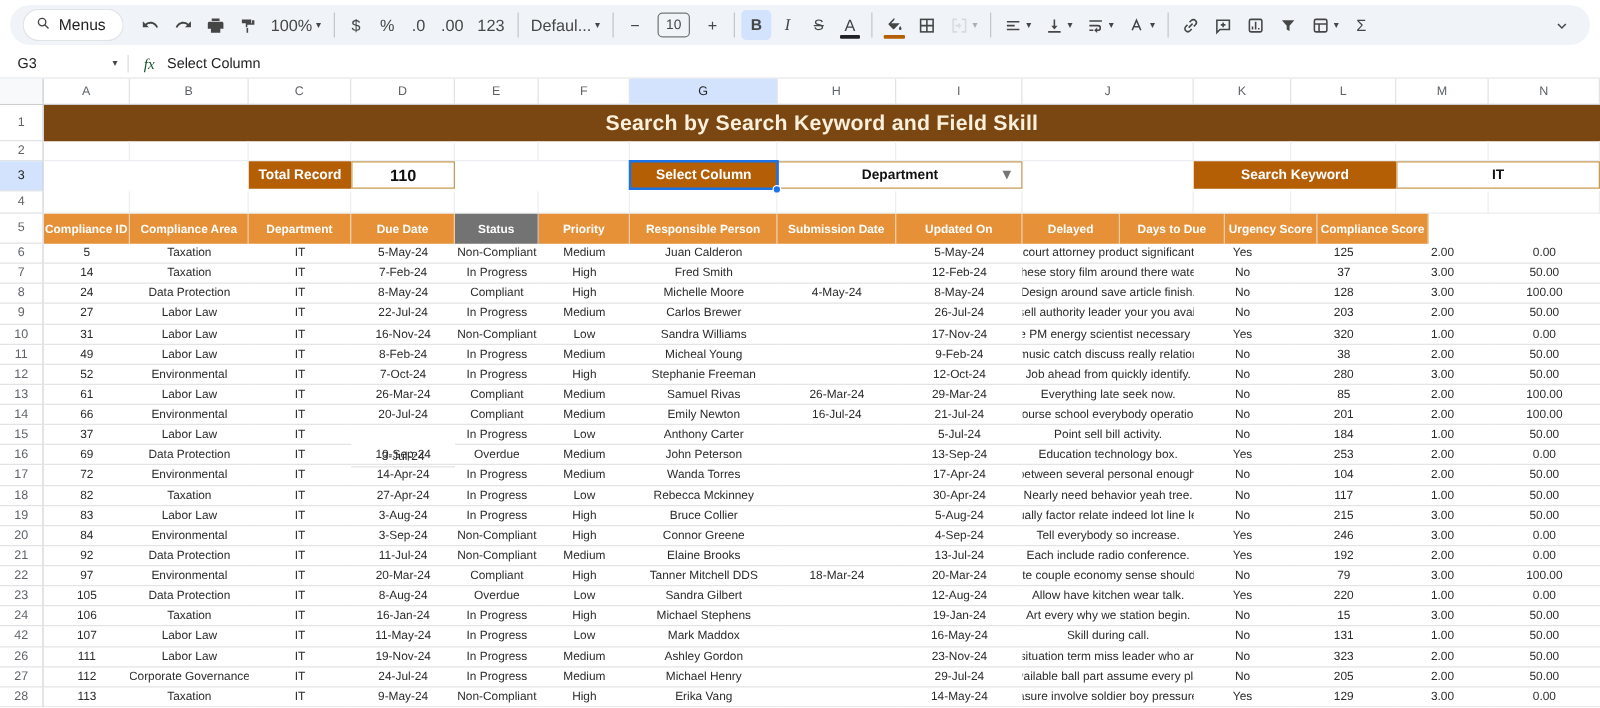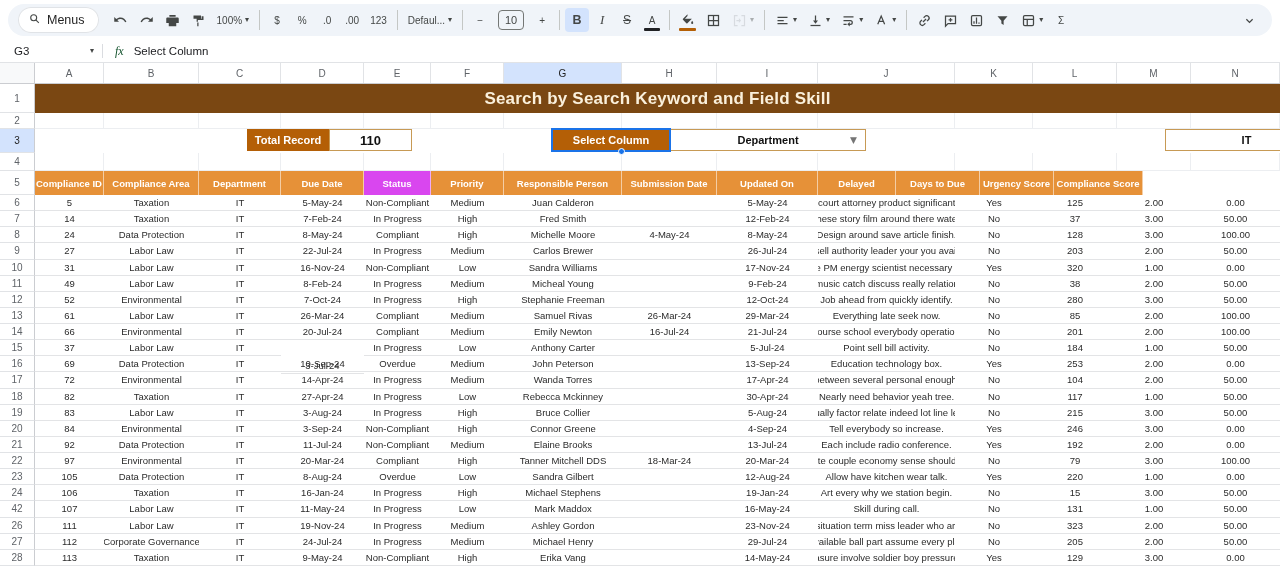--- a/index.html
+++ b/index.html
@@ -6,21 +6,21 @@
   *{box-sizing:border-box;}
   body{font-family:"Liberation Sans","DejaVu Sans",sans-serif;-webkit-font-smoothing:antialiased;}
   #app{position:relative;width:1280px;height:566px;overflow:hidden;background:#fff;}
 
   
   #toolbar-wrap{position:absolute;top:0;left:0;width:1280px;height:40px;background:#fff;}
   #toolbar{position:absolute;top:4px;left:8px;right:8px;height:32px;background:#f0f4f9;border-radius:18px;display:flex;align-items:center;padding:0 10px;gap:1px;}
   .tb-btn{height:24px;min-width:24px;padding:0 5px;border-radius:4px;display:flex;align-items:center;justify-content:center;gap:3px;font-size:11.5px;color:#444746;cursor:pointer;white-space:nowrap;}
   .tb-btn.active{background:#d3e3fd;}
   .tb-btn.disabled{opacity:.4;}
-  .tb-btn .lbl{font-size:10px;color:#444746;}
+  .tb-btn .lbl{font-size:13px;color:#444746;}
   .tb-btn .lbl.b{font-weight:bold;font-size:12.5px;}
   .tb-btn .lbl.i{font-style:italic;font-family:"Liberation Serif","DejaVu Serif",serif;font-size:13px;}
   .tb-btn .lbl.s{text-decoration:line-through;font-size:12px;}
   .tb-btn svg{display:block;}
   .caret{font-family:"DejaVu Sans",sans-serif;font-size:8px;color:#444746;line-height:1;}
   .tb-divider{width:1px;height:20px;background:#c4c7c5;margin:0 4px;flex:none;}
   .menus-pill{background:#fff;border-radius:16px;height:26px;display:flex;align-items:center;gap:6px;padding:0 14px 0 10px;font-size:12.5px;color:#1f1f1f;box-shadow:0 0 0 1px #e0e3e7 inset;cursor:pointer;margin-right:8px;}
   .underbar{position:relative;}
   .underbar .bar{position:absolute;left:4px;right:4px;bottom:1px;height:3px;border-radius:1px;}
   .sizebox{width:26px;height:20px;border:1px solid #747775;border-radius:4px;display:flex;align-items:center;justify-content:center;font-size:11px;color:#444746;}
@@ -41,21 +41,21 @@
   #row-headers{position:absolute;top:84px;left:0;width:35px;bottom:0;background:#fff;}
   .row-h{width:100%;border-bottom:1px solid #e1e3e6;border-right:1px solid #cbcdd1;display:flex;align-items:center;justify-content:center;font-size:10px;color:#5f6368;cursor:pointer;}
   .row-h.sel{background:#d3e3fd;color:#1f1f1f;}
 
   
   #content{position:absolute;top:84px;left:35px;width:1245px;bottom:0;background:#fff;overflow:hidden;}
   #banner{height:29px;display:flex;align-items:center;justify-content:center;font-size:17px;font-weight:bold;letter-spacing:.2px;}
   .grid-row{display:flex;}
   .grid-cell{flex:none;height:100%;border-right:1px solid #eceef1;border-bottom:1px solid #eceef1;}
   #row3{position:relative;}
-  .wgt{position:absolute;top:0;bottom:2px;display:flex;align-items:center;justify-content:center;font-size:11px;margin-left:48px;}
+  .wgt{position:absolute;top:0;bottom:2px;display:flex;align-items:center;justify-content:center;font-size:11px;}
   .wgt.label{color:#fff;font-weight:bold;}
   .wgt.value{background:#fff;font-weight:bold;color:#111;}
   .wgt.bordered{border:1px solid #c79a55;}
   #select-column-cell{outline:2px solid #1a73e8;outline-offset:-1px;z-index:2;}
   #fill-handle{position:absolute;width:7px;height:7px;border-radius:50%;background:#1a73e8;border:1px solid #fff;z-index:3;}
   .dd-caret{position:absolute;right:8px;font-family:"DejaVu Sans",sans-serif;font-size:9px;color:#757575;}
 
   #table-header{display:flex;}
   .th{flex:none;height:100%;display:flex;align-items:center;justify-content:center;color:#fff;font-weight:bold;font-size:9.5px;border-right:1px solid rgba(255,255,255,.55);overflow:hidden;white-space:nowrap;cursor:pointer;}
   .tr{display:flex;background:#fff;cursor:pointer;}
@@ -344,20 +344,21 @@
         <div class="grid-cell" style="width: 89px;"></div>
       </div>
     <div id="row3" style="height: 24px;">
       <div class="wgt label" id="total-record-label" style="left: 164px; width: 82px; background: rgb(180, 95, 6);">Total Record</div>
       <div class="wgt value bordered" id="total-record-value" style="font-size: 13px; left: 246px; width: 83px;">110</div>
       <div class="wgt label" id="select-column-cell" style="left: 469px; width: 118px; background: rgb(180, 95, 6);">Select Column</div>
       <div class="wgt value bordered" id="department-cell" style="left: 587px; width: 196px;">
         <span>Department</span>
         <span class="dd-caret">▼</span>
       </div>
+      <div class="wgt label" id="search-keyword-label" style="left: 920px; width: 162px; background: rgb(180, 95, 6);">Search Keyword</div>
       <div class="wgt value bordered" id="search-keyword-value" style="left: 1082px; width: 163px;">IT</div>
       <div id="fill-handle" style="left: 583px; top: 19px;"></div>
     </div>
     <div id="row4" class="grid-row" style="height: 18px;">
         <div class="grid-cell" style="width: 69px;"></div>
         <div class="grid-cell" style="width: 95px;"></div>
         <div class="grid-cell" style="width: 82px;"></div>
         <div class="grid-cell" style="width: 83px;"></div>
         <div class="grid-cell" style="width: 67px;"></div>
         <div class="grid-cell" style="width: 73px;"></div>
@@ -368,21 +369,21 @@
         <div class="grid-cell" style="width: 78px;"></div>
         <div class="grid-cell" style="width: 84px;"></div>
         <div class="grid-cell" style="width: 74px;"></div>
         <div class="grid-cell" style="width: 89px;"></div>
       </div>
     <div id="table-header" style="height: 24px;">
         <div class="th" style="width: 69px; background: rgb(230, 145, 56);">Compliance ID</div>
         <div class="th" style="width: 95px; background: rgb(230, 145, 56);">Compliance Area</div>
         <div class="th" style="width: 82px; background: rgb(230, 145, 56);">Department</div>
         <div class="th" style="width: 83px; background: rgb(230, 145, 56);">Due Date</div>
-        <div class="th" style="width: 67px; background: #d946ef;">Status</div>
+        <div class="th" style="width: 67px; background: #737373;">Status</div>
         <div class="th" style="width: 73px; background: rgb(230, 145, 56);">Priority</div>
         <div class="th" style="width: 118px; background: rgb(230, 145, 56);">Responsible Person</div>
         <div class="th" style="width: 95px; background: rgb(230, 145, 56);">Submission Date</div>
         <div class="th" style="width: 101px; background: rgb(230, 145, 56);">Updated On</div>
         <div class="th" style="width: 78px; background: rgb(230, 145, 56);">Delayed</div>
         <div class="th" style="width: 84px; background: rgb(230, 145, 56);">Days to Due</div>
         <div class="th" style="width: 74px; background: rgb(230, 145, 56);">Urgency Score</div>
         <div class="th" style="width: 89px; background: rgb(230, 145, 56);">Compliance Score</div>
       </div>
     <div id="table-body">

